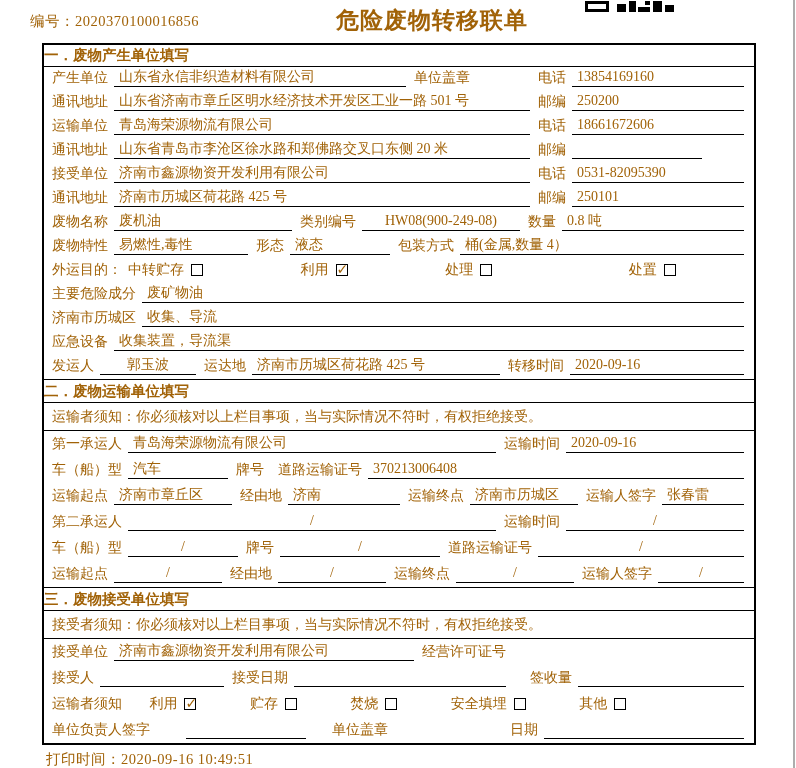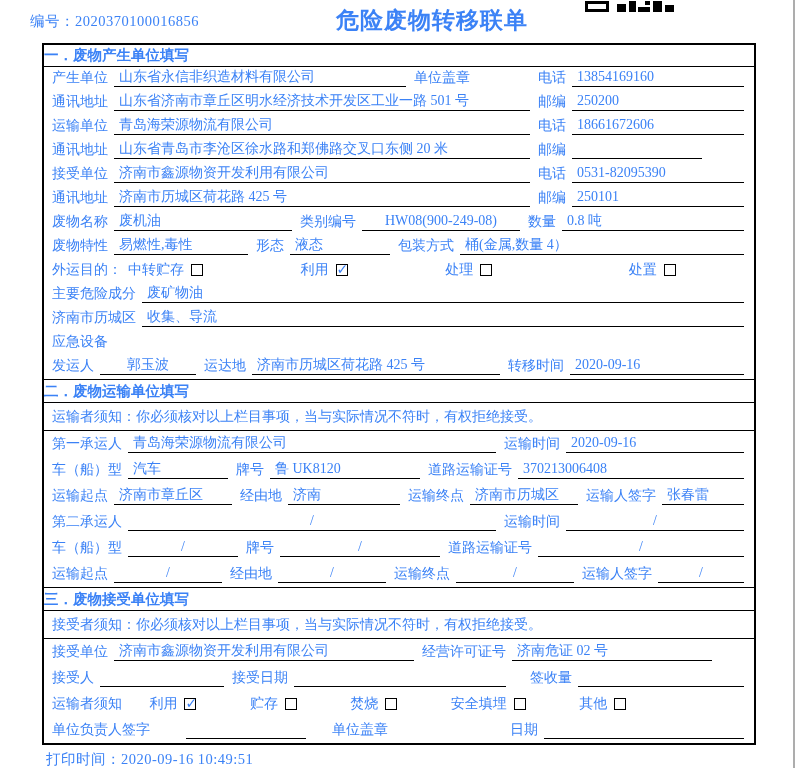--- a/index.html
+++ b/index.html
@@ -1,19 +1,19 @@
 <!DOCTYPE html>
 <html><head>
 <meta charset="utf-8">
 <style>
   * { margin:0; padding:0; box-sizing:border-box; }
   html,body { background:#fff; }
   .page {
     position:relative; width:796px; height:768px; background:#ffffff;
-    font-family:"Liberation Serif","DejaVu Serif",serif; color:#3b82f6; font-size:14px;
+    font-family:"Liberation Serif","DejaVu Serif",serif; color:#a16207; font-size:14px;
     overflow:hidden;
   }
   .edge-line { position:absolute; right:1px; top:0; width:2px; height:768px; background:#adadad; }
   .hdr-serial { position:absolute; left:30px; top:12px; font-size:14.5px; letter-spacing:0.5px; }
   .hdr-title { position:absolute; left:82px; top:5px; width:700px; text-align:center;
                font-size:23px; font-weight:bold; letter-spacing:1px; }
   .qr { position:absolute; left:585px; top:0; }
   .form { position:absolute; left:42px; top:43px; width:714px; height:702px;
           border:2px solid #000; background:#fff; }
   .sec-h { height:22px; display:flex; align-items:center; padding-left:0;
@@ -156,20 +156,21 @@
       <span class="val fx">废矿物油</span>
     </div>
 
     <div class="row">
       <span class="lbl">济南市历城区</span>
       <span class="val fx">收集、导流</span>
     </div>
 
     <div class="row">
       <span class="lbl">应急设备</span>
+      <span class="val fx">收集装置，导流渠</span>
     </div>
 
     <div class="row">
       <span class="lbl">发运人</span>
       <span class="val ctr" style="width:96px">郭玉波</span>
       <span class="lbl ml">运达地</span>
       <span class="val" style="width:248px">济南市历城区荷花路 425 号</span>
       <span class="lbl ml">转移时间</span>
       <span class="val fx">2020-09-16</span>
     </div>
@@ -181,21 +182,20 @@
       <span class="lbl">第一承运人</span>
       <span class="val fx">青岛海荣源物流有限公司</span>
       <span class="lbl ml">运输时间</span>
       <span class="val" style="width:178px">2020-09-16</span>
     </div>
 
     <div class="row h26">
       <span class="lbl">车（船）型</span>
       <span class="val" style="width:100px">汽车</span>
       <span class="lbl ml">牌号</span>
-      <span class="val" style="width:150px">鲁 UK8120</span>
       <span class="lbl ml">道路运输证号</span>
       <span class="val fx">370213006408</span>
     </div>
 
     <div class="row h26">
       <span class="lbl">运输起点</span>
       <span class="val" style="width:118px">济南市章丘区</span>
       <span class="lbl ml">经由地</span>
       <span class="val" style="width:112px">济南</span>
       <span class="lbl ml">运输终点</span>
@@ -231,21 +231,20 @@
       <span class="val fx ctr">/</span>
     </div>
 
     <div class="sec-h bt">三．废物接受单位填写</div>
     <div class="notice">接受者须知：你必须核对以上栏目事项，当与实际情况不符时，有权拒绝接受。</div>
 
     <div class="row h26">
       <span class="lbl">接受单位</span>
       <span class="val" style="width:300px">济南市鑫源物资开发利用有限公司</span>
       <span class="lbl ml">经营许可证号</span>
-      <span class="val" style="width:200px;margin-right:30px">济南危证 02 号</span>
     </div>
 
     <div class="row h26">
       <span class="lbl">接受人</span>
       <span class="val" style="width:124px"></span>
       <span class="lbl ml" style="">接受日期</span>
       <span class="val" style="width:212px"></span>
       <span class="lbl ml" style="margin-left:24px">签收量</span>
       <span class="val fx"></span>
     </div>

